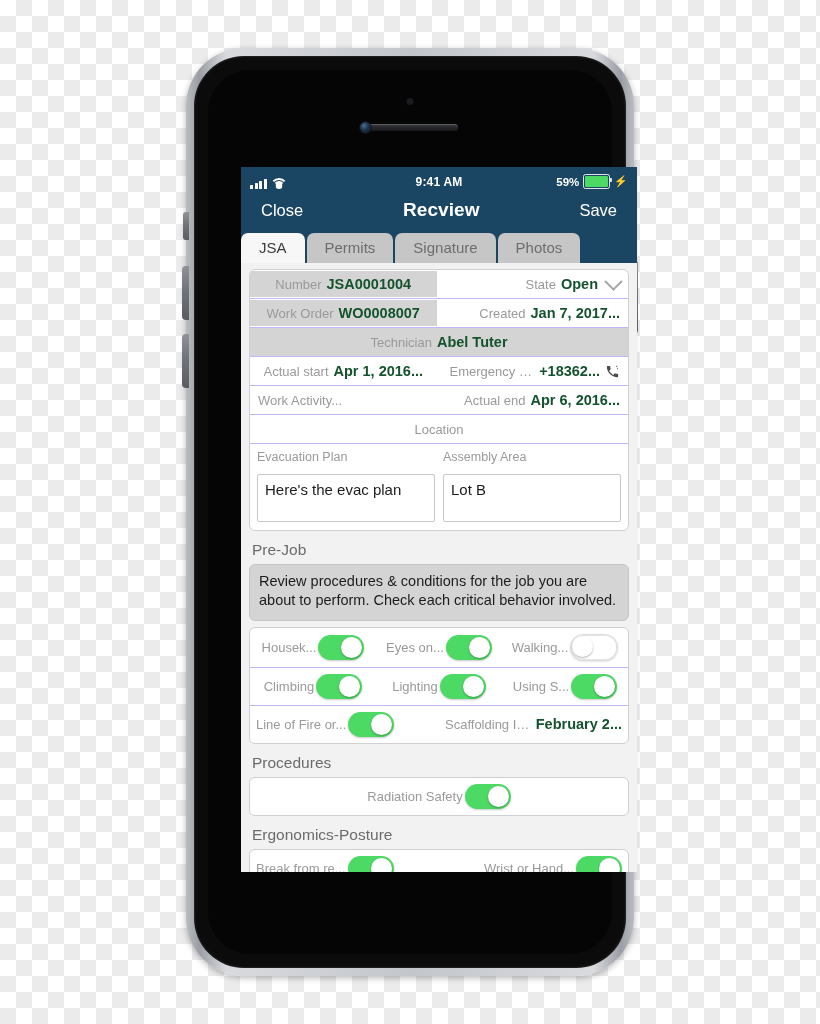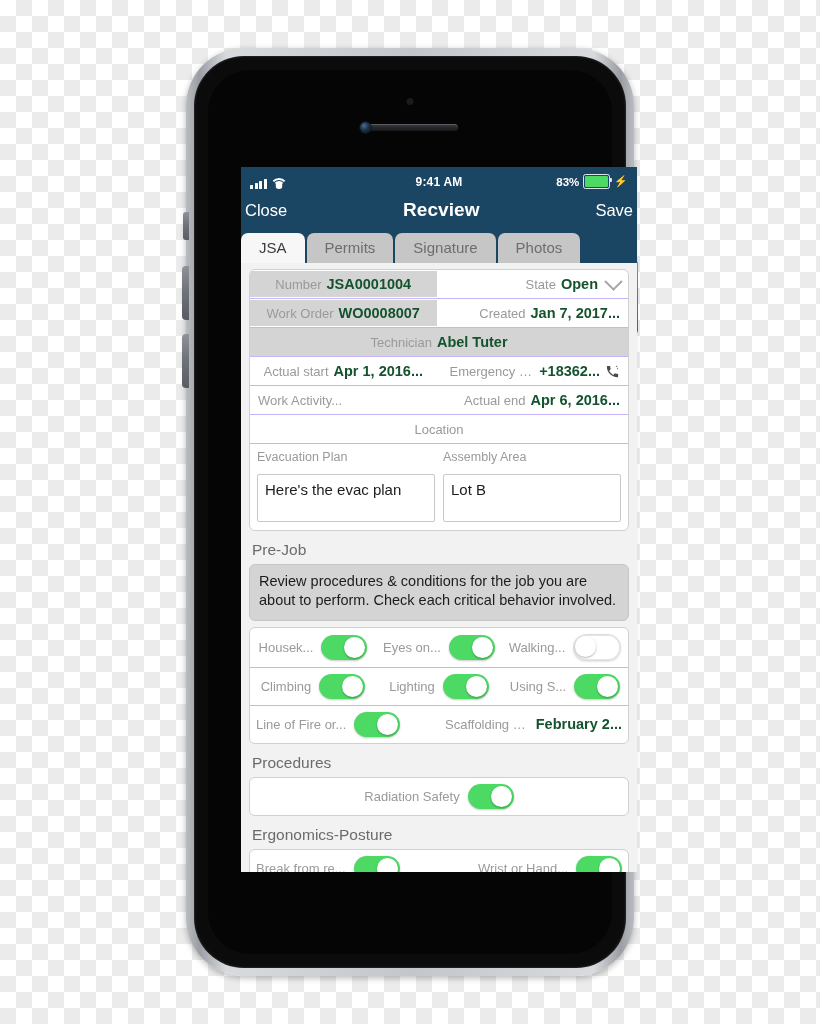--- a/index.html
+++ b/index.html
@@ -173,21 +173,21 @@
   .battery i { display:block; height:100%; background:#4cd964; border-radius:1px; }
   .bolt { font-size: 11px; line-height: 1; }
 
   
   #navbar {
     height: 42px;
     background: #1b4663;
     display: flex;
     align-items: center;
     justify-content: space-between;
-    padding: 0 4px;
+    padding: 0 20px;
     color: #ffffff;
   }
   #navbar .nav-btn { font-size: 16.5px; }
   #nav-title { font-size: 19px; font-weight: bold; letter-spacing: 0.1px; }
 
   
   #tabbar {
     height: 32px;
     background: #1b4663;
     display: flex;
@@ -315,21 +315,21 @@
   .tgl .knob {
     position: absolute; top: 2px; width: 21px; height: 21px;
     border-radius: 50%; background: #ffffff;
     box-shadow: 0 1px 2px rgba(0,0,0,0.3);
   }
   .tgl.on  .knob { right: 2px; }
   .tgl.off .knob { left: 1px; top: 1px; }
 
   .tcell {
     flex: 1 1 0; display: flex; align-items: center; justify-content: center;
-    gap: 8px; padding: 6px 6px; min-width: 0; box-sizing: border-box;
+    gap: 2px; padding: 6px 6px; min-width: 0; box-sizing: border-box;
   }
   .tcell .lbl { font-size: 13px; }
 </style>
 </head>
 <body>
 
 <div id="checker"></div>
 
 <div id="phone">
   <div class="side-btn" id="btn-mute"></div>
@@ -354,21 +354,21 @@
                 <i></i>
             </span>
             <span class="wifi">
               <span></span>
                 <span></span>
                 <span class="wifi-dot"></span>
             </span>
           </div>
           <div id="sb-time">9:41 AM</div>
           <div class="sb-right">
-            <span>83%</span>
+            <span>59%</span>
             <span class="battery">
                 <i></i>
               </span>
             <span class="bolt">⚡</span>
           </div>
         </div>
 
         <div id="navbar">
           <div class="nav-btn">Close</div>
           <div id="nav-title">Recview</div>

